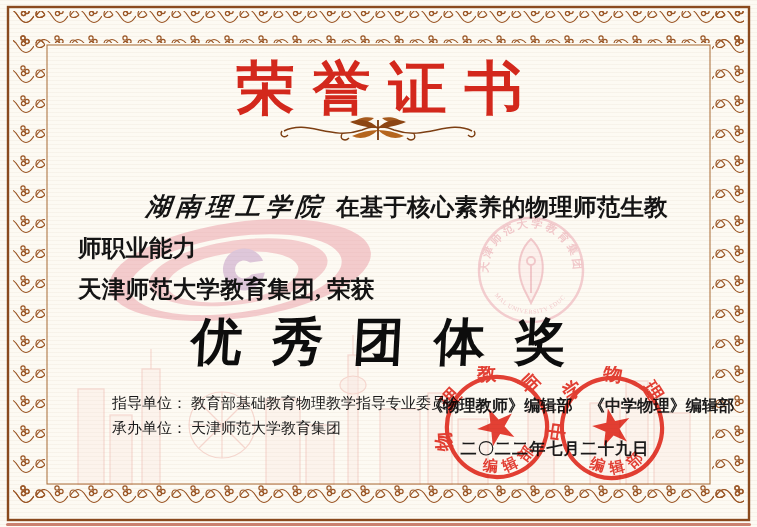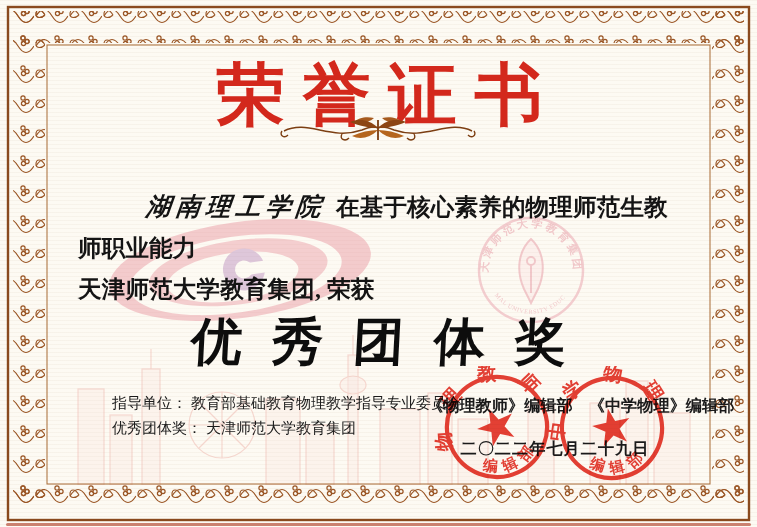--- a/index.html
+++ b/index.html
@@ -9,21 +9,21 @@
          font-family:"Liberation Serif","DejaVu Serif",serif;}
   .abs{position:absolute;}
   
   .wm{z-index:1;}
   .border-layer{z-index:2;}
   .content{z-index:3;}
   .seal-layer{z-index:4;mix-blend-mode:multiply;}
   
   .title{left:0;right:0;top:50px;text-align:center;
          font-family:"Liberation Sans","DejaVu Sans",sans-serif;
-         font-weight:900;font-size:68px;letter-spacing:18px;padding-left:20px;
+         font-weight:900;font-size:58px;letter-spacing:18px;padding-left:20px;
          color:#d3281c;}
   .divider{left:278px;top:114px;}
   
   .body-block{left:78px;top:186px;width:602px;color:#141414;}
   .body-line{font-size:23.5px;font-weight:700;line-height:41px;letter-spacing:0.2px;}
   .body-line.first{text-indent:34px;}
   .recipient{display:inline-block;font-style:italic;font-weight:600;font-size:25px;
              letter-spacing:5px;transform:skewX(-6deg);margin-right:10px;}
   
   .award{left:0;right:0;top:308px;text-align:center;color:#0d0d0d;
@@ -145,21 +145,21 @@
     <div class="body-line">天津师范大学教育集团, 荣获</div>
   </div>
 
   <div class="abs content award">优秀团体奖</div>
 
   <div class="abs content org-block">
     <div class="org-row">
       <span class="lbl">指导单位：</span><span>教育部基础教育物理教学指导专业委员会</span>
     </div>
     <div class="org-row">
-      <span class="lbl">优秀团体奖：</span><span>天津师范大学教育集团</span>
+      <span class="lbl">承办单位：</span><span>天津师范大学教育集团</span>
     </div>
   </div>
 
   <div class="abs content issuers">
     <span class="iss">《物理教师》编辑部</span><span class="iss">《中学物理》编辑部</span>
   </div>
 
   <div class="abs content date">二〇二二年七月二十九日</div>
 
   <svg class="abs seal-layer" style="left:430px;top:366px;opacity:.88;" width="250" height="130" viewBox="0 0 250 130">

